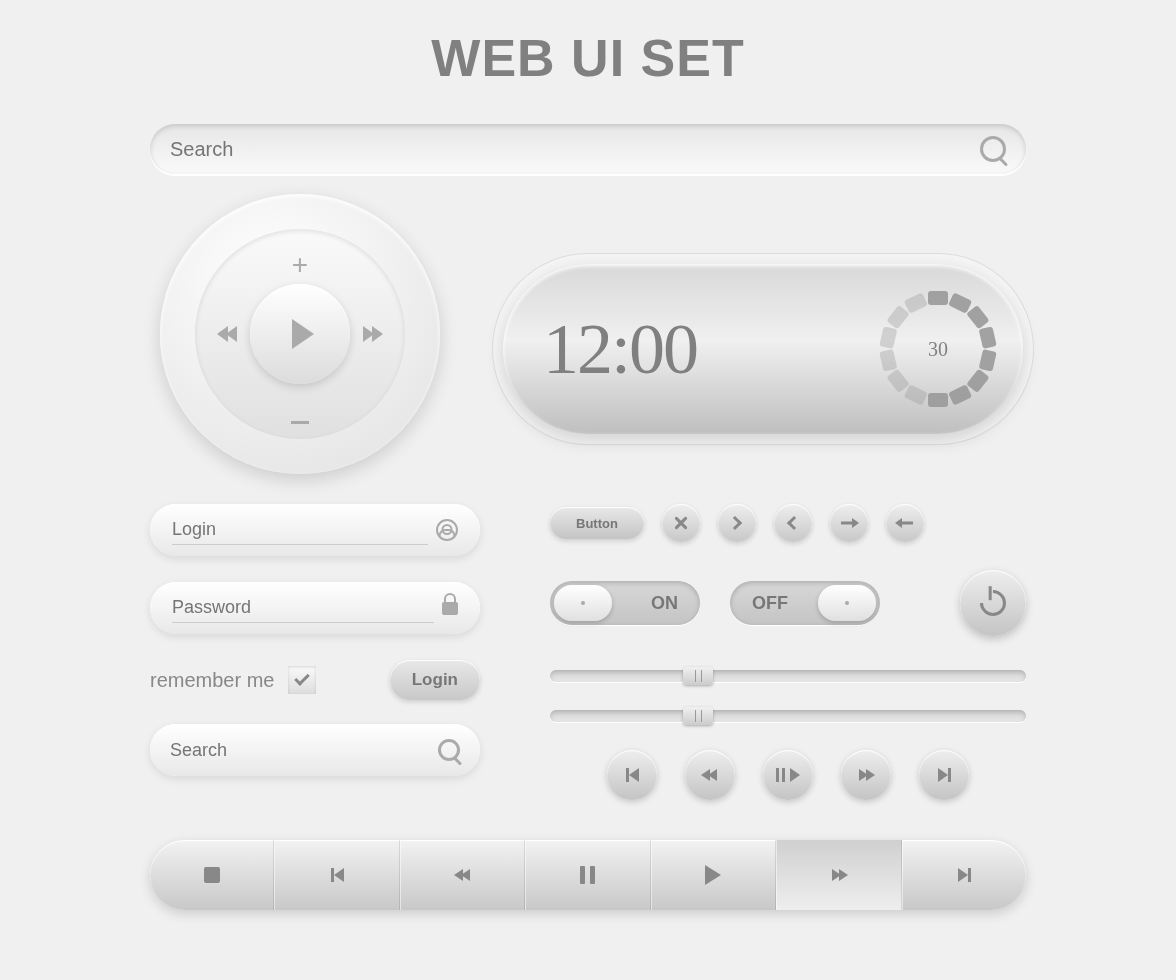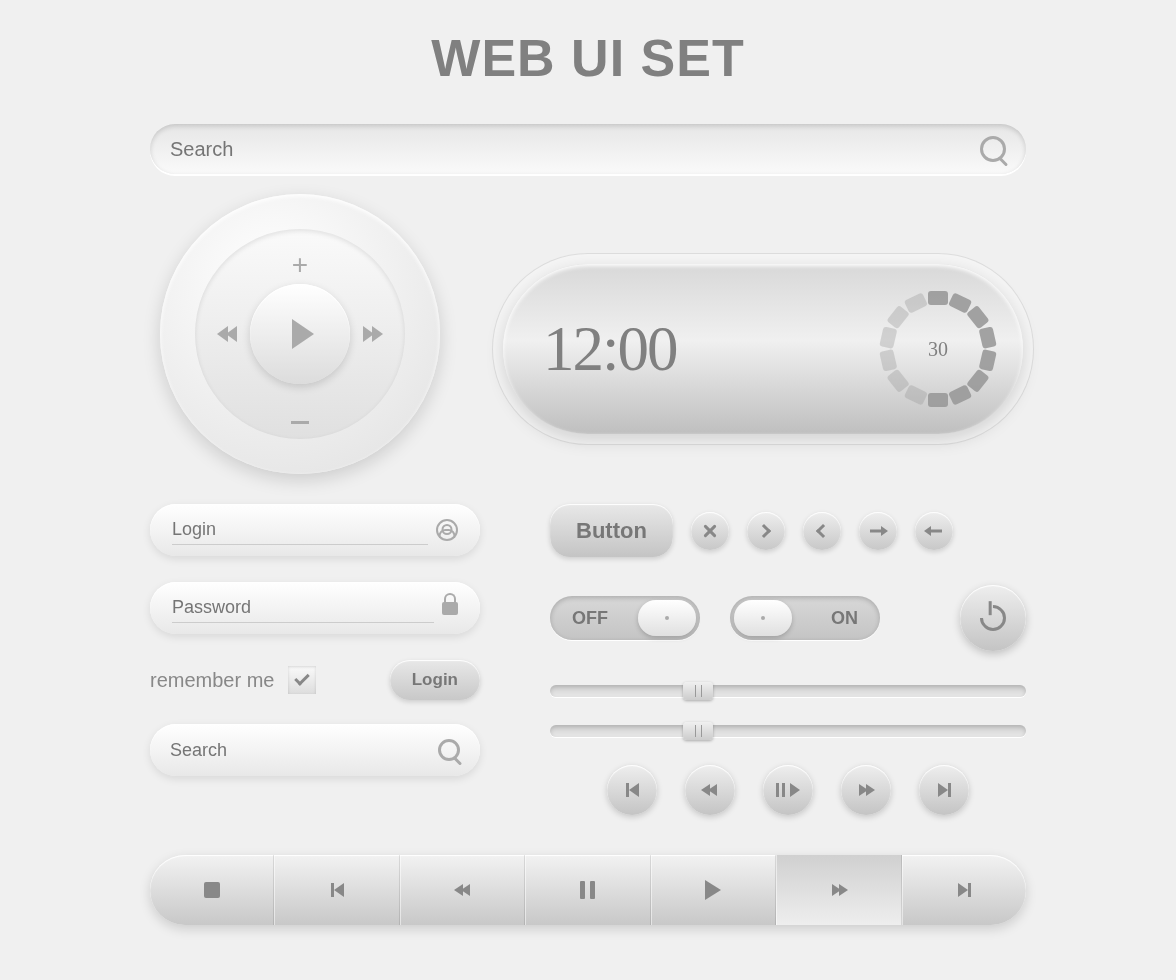--- a/index.html
+++ b/index.html
@@ -125,21 +125,21 @@
     width: 520px;
     height: 170px;
     border-radius: 85px;
     background: linear-gradient(#d8d8d8 0%, #f0f0f0 45%, #bfbfbf 100%);
     box-shadow: 0 6px 18px rgba(0,0,0,.15), inset 0 2px 4px #fff, 0 0 0 10px #f5f5f5, 0 0 0 11px #ddd;
     display:flex;
     align-items:center;
     padding: 0 30px 0 40px;
   }
   .clock-time {
-    font-size: 63px;
+    font-size: 72px;
     font-weight: 400;
     color: #808080;
     font-family: Georgia, serif;
     letter-spacing:-2px;
   }
   .dial {
     width:110px; height:110px;
     margin-left:auto;
     position:relative;
     display:flex;
@@ -269,26 +269,26 @@
     padding:0 20px;
   }
   .small-search input{
     flex:1;border:none;background:transparent;
     font-size:18px;color:#888;outline:none;
   }
   .small-search .mag{width:22px;height:22px;border-width:3px;}
 
   .btn-row{ display:flex; gap:18px; align-items:center; margin-bottom:28px;}
   .pill-btn{
-    height:53px; padding:14px 26px;
+    height:32px; padding:14px 26px;
     border-radius:20px;
     background:linear-gradient(#e8e8e8,#c4c4c4);
     box-shadow:0 2px 5px rgba(0,0,0,.15),inset 0 1px 1px #fff;
     display:flex;align-items:center;
-    font-size:22px;font-weight:600;color:#777;
+    font-size:13px;font-weight:600;color:#777;
   }
   .circ-btn{
     width:38px;height:38px;border-radius:50%;
     background:linear-gradient(#eee,#c8c8c8);
     box-shadow:0 2px 5px rgba(0,0,0,.15),inset 0 1px 1px #fff;
     display:flex;align-items:center;justify-content:center;
     color:#888;font-size:18px;font-weight:bold;
   }
   .x-icon{position:relative;width:16px;height:16px;}
   .x-icon::before,.x-icon::after{
@@ -505,27 +505,27 @@
         </span>
       <span class="circ-btn">
           <span class="arrow arrow-r"></span>
         </span>
       <span class="circ-btn">
           <span class="arrow arrow-l"></span>
         </span>
     </div>
 
     <div class="toggle-row">
+      <div class="toggle toggle-on">
+        <span class="knob"></span>
+        <span class="tlabel">ON</span>
+      </div>
       <div class="toggle toggle-off">
         <span class="tlabel">OFF</span>
         <span class="knob"></span>
-      </div>
-      <div class="toggle toggle-on">
-        <span class="knob"></span>
-        <span class="tlabel">ON</span>
       </div>
       <div class="power-btn">
         <span class="power-icon"></span>
       </div>
     </div>
 
     <div class="slider-track">
       <span class="slider-thumb" style="left:28%"></span>
     </div>
     <div class="slider-track">

